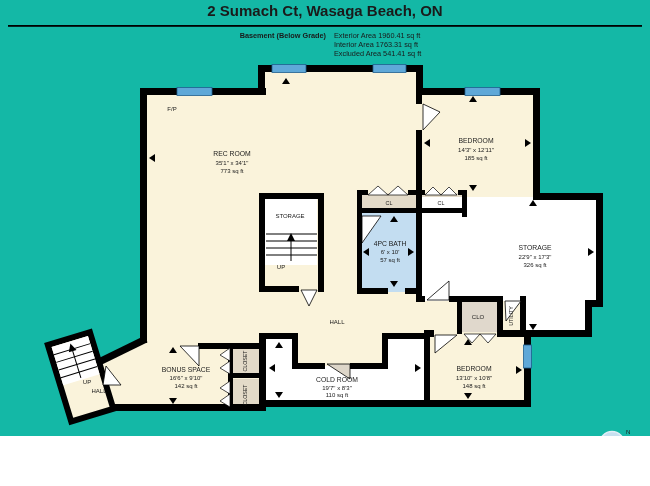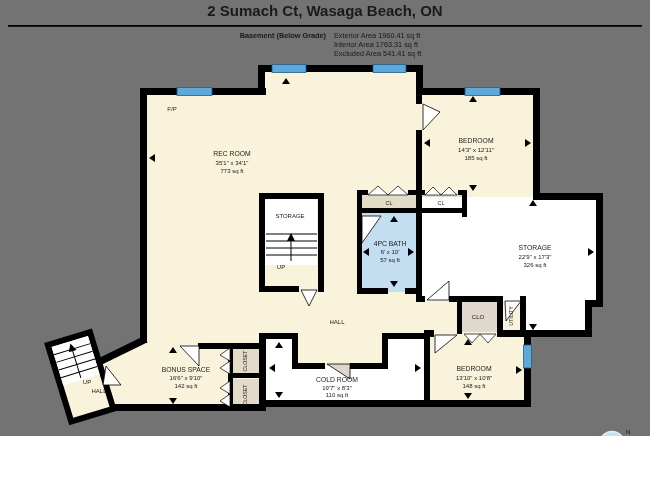--- a/index.html
+++ b/index.html
@@ -1,16 +1,16 @@
 <!DOCTYPE html>
 <html><head>
 <meta charset="utf-8">
 <style>
   html,body{margin:0;padding:0;background:#fff;}
-  .page{position:relative;width:650px;height:436px;background:#737373;overflow:hidden;
+  .page{position:relative;width:650px;height:436px;background:#14b8a6;overflow:hidden;
         font-family:"Liberation Sans", sans-serif;}
   svg{position:absolute;inset:0;}
   text{font-family:"Liberation Sans", sans-serif;fill:#1a1a1a;}
   .title{font-size:15px;font-weight:bold;}
   .info-label{font-size:7.3px;font-weight:bold;}
   .info-val{font-size:7.3px;}
   .rname{font-size:6.8px;}
   .rdim{font-size:6px;}
   .rsmall{font-size:6px;}
   .tiny{font-size:5.3px;}

